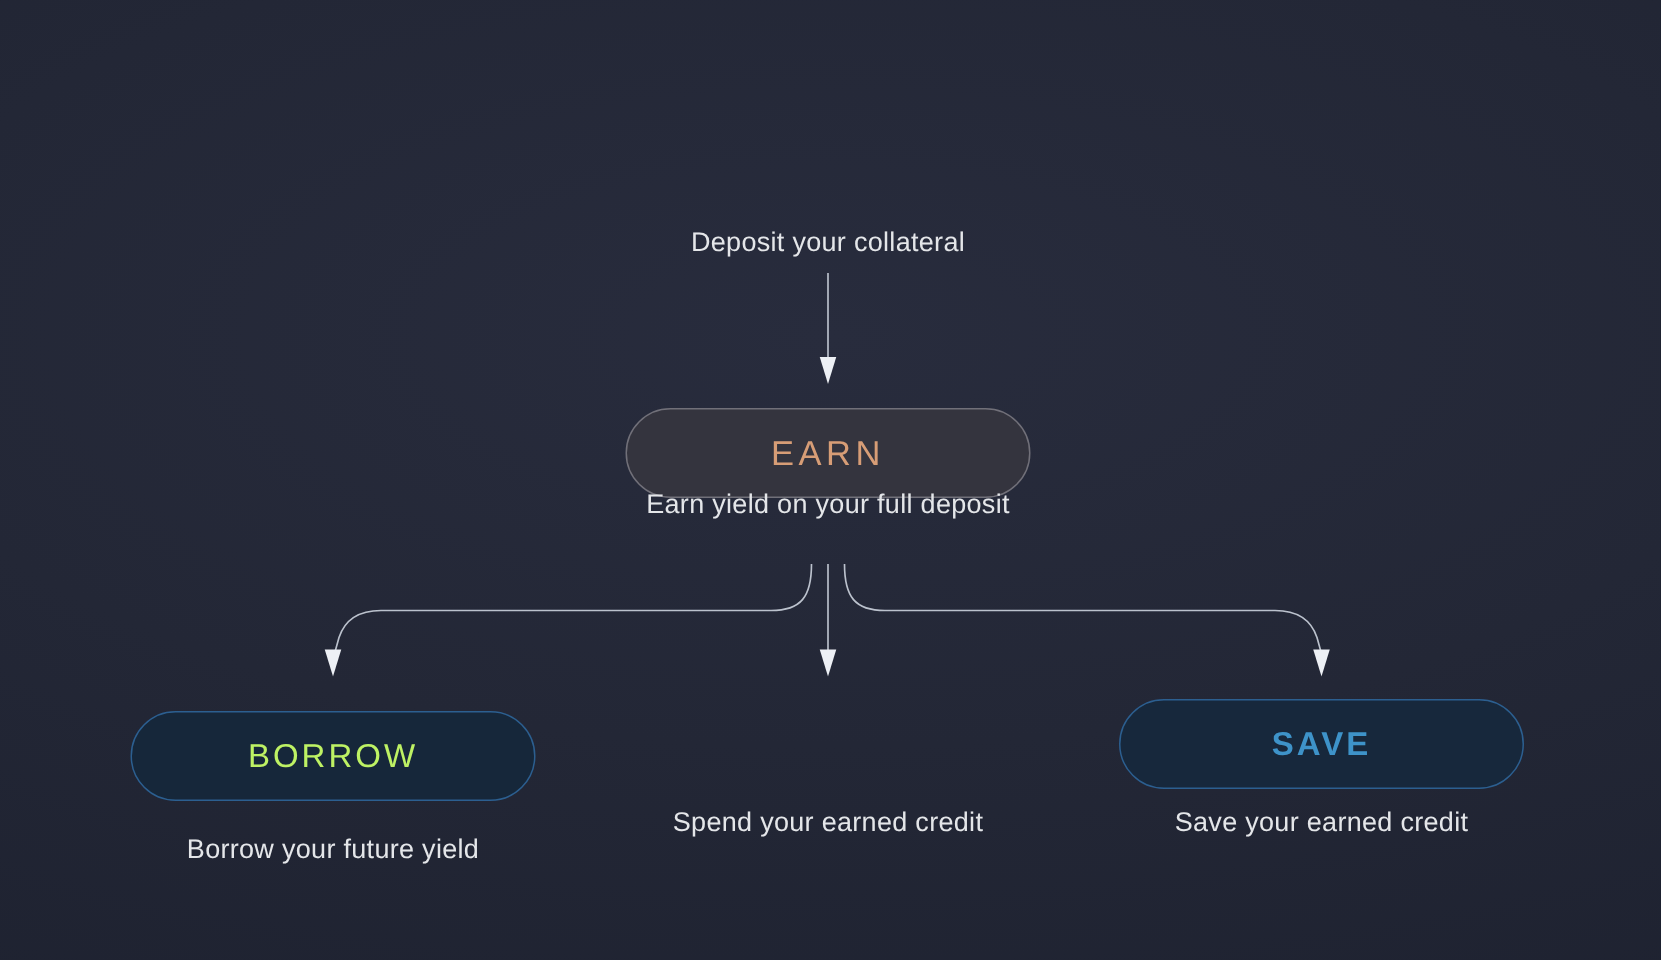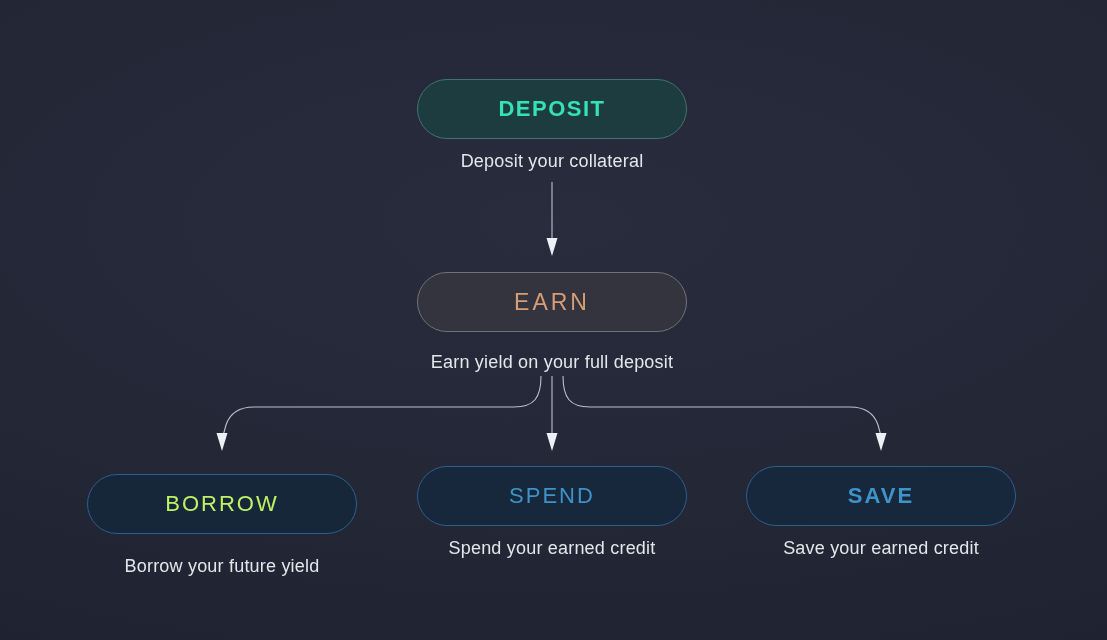--- a/index.html
+++ b/index.html
@@ -85,21 +85,21 @@
   .caption {
     position: absolute;
     width: 300px;
     text-align: center;
     color: #e4e6e9;
     font-size: 18px;
     font-weight: 400;
     letter-spacing: 0.2px;
   }
   .cap-deposit { left: 402px; top: 151px; }
-  .cap-earn    { left: 402px; top: 352px; }
+  .cap-earn    { left: 402px; top: 326px; }
   .cap-borrow  { left: 72px;  top: 556px; }
   .cap-spend   { left: 402px; top: 538px; }
   .cap-save    { left: 731px; top: 538px; }
 </style>
 </head>
 <body>
 
 <div class="stage">
 
   <svg class="connectors" width="1107" height="640" viewBox="0 0 1107 640">
@@ -114,28 +114,26 @@
     <g>
       <path d="M552 376 L552 435"></path>
       <polygon points="552,451 546.5,433 557.5,433"></polygon>
     </g>
     <g>
       <path d="M563 376 C563 398 570 407 590 407 L850 407 C864 407 874 413 878 425 L880.5 434"></path>
       <polygon points="881,451 875.5,433 886.5,433"></polygon>
     </g>
   </svg>
 
-  <div class="pill pill-deposit">DEPOSIT</div>
   <div class="caption cap-deposit">Deposit your collateral</div>
 
   <div class="pill pill-earn">EARN</div>
   <div class="caption cap-earn">Earn yield on your full deposit</div>
 
   <div class="pill pill-borrow">BORROW</div>
   <div class="caption cap-borrow">Borrow your future yield</div>
 
-  <div class="pill pill-spend">SPEND</div>
   <div class="caption cap-spend">Spend your earned credit</div>
 
   <div class="pill pill-save">SAVE</div>
   <div class="caption cap-save">Save your earned credit</div>
 
 </div>
 
 </body></html>

